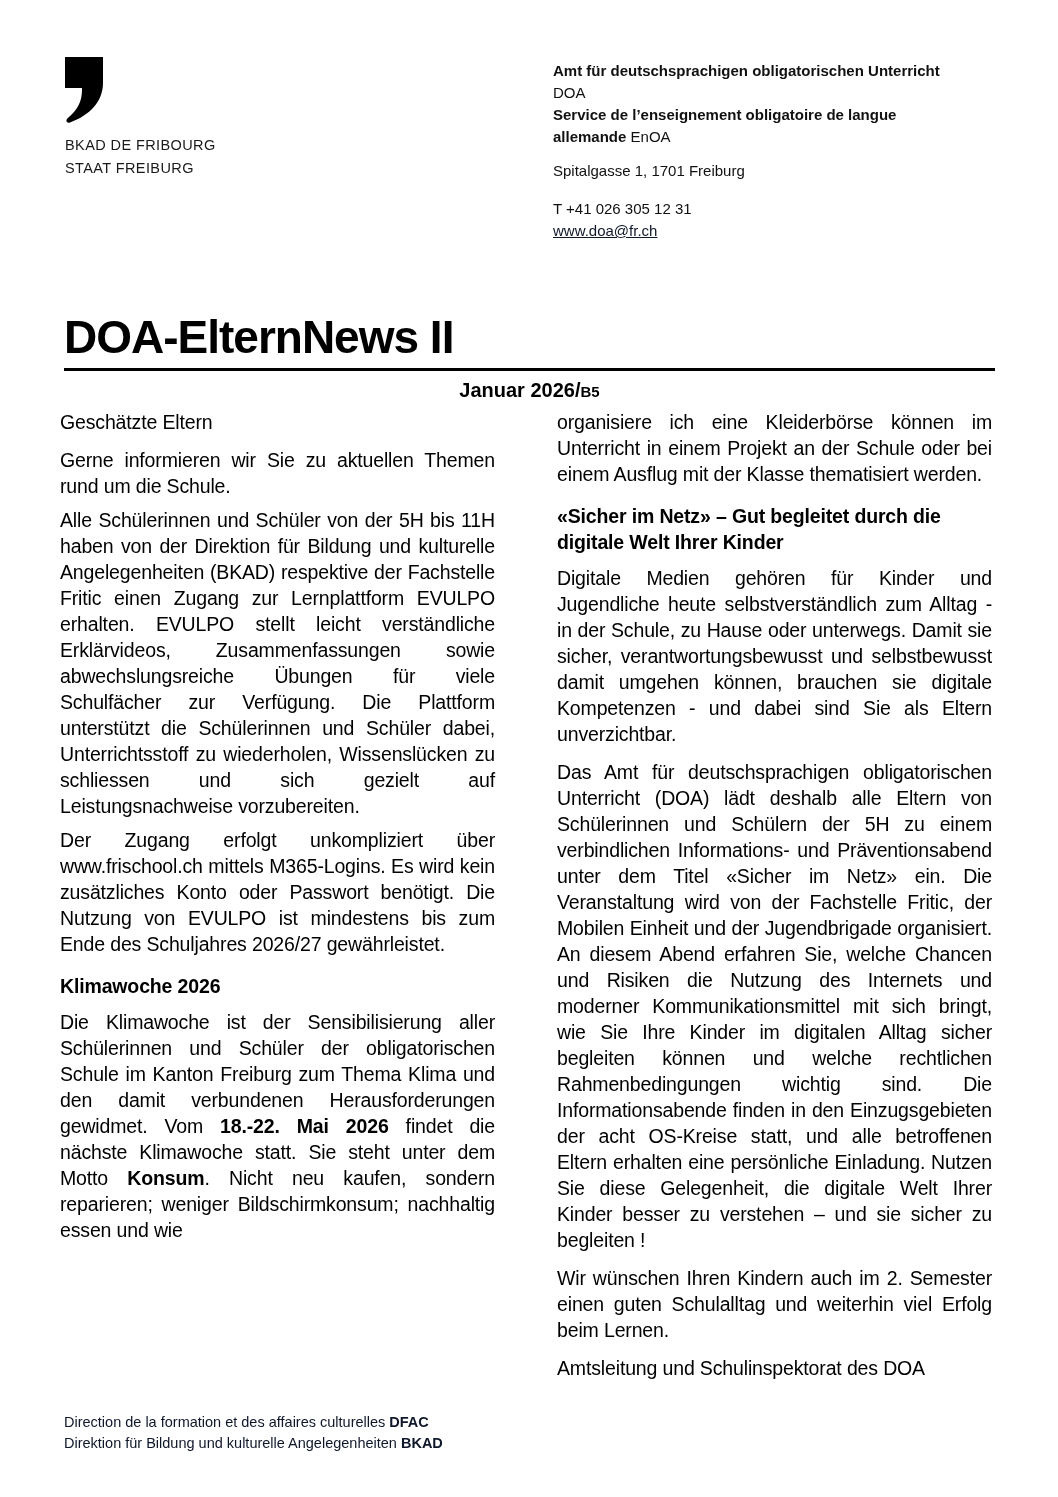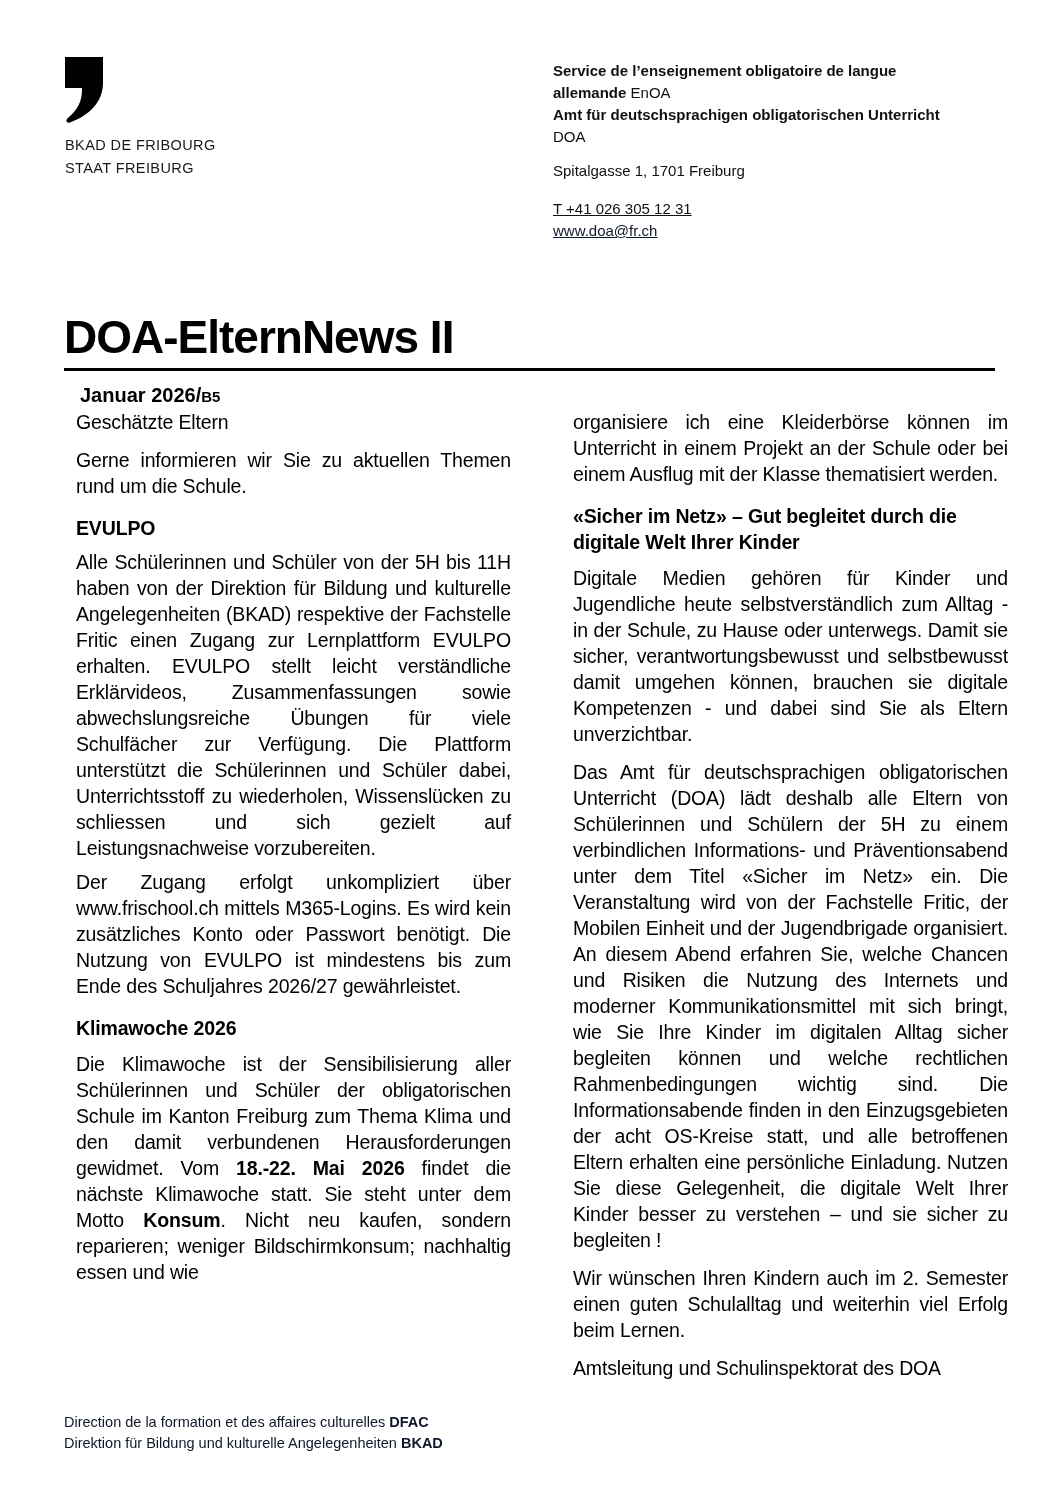--- a/index.html
+++ b/index.html
@@ -15,37 +15,37 @@
   
   .logo-block{position:absolute;left:65px;top:57px;}
   .logo-mark{display:block;width:40px;height:66px;}
   .logo-mark svg{display:block;width:100%;height:100%;}
   .logo-lines{margin-top:11px;font-size:14.5px;line-height:23px;letter-spacing:.4px;color:#1a1a1a;}
   
   .letterhead{position:absolute;left:553px;top:60px;width:392px;font-size:15px;line-height:22px;color:#111;}
   .letterhead .dept{margin:0 0 0 0;}
   .letterhead .dept span.b{font-weight:700;}
   .letterhead .address{margin-top:12px;}
-  .letterhead .phone{margin-top:16px;text-decoration:underline;}
+  .letterhead .phone{margin-top:16px;}
   .letterhead a.maillink{color:#0f172a;text-decoration:underline;cursor:pointer;}
   
   .doc-title{
     position:absolute;left:64px;top:280px;
     font-size:46px;font-weight:700;letter-spacing:-1px;
     line-height:52px;white-space:nowrap;
   }
   .title-rule{position:absolute;left:64px;right:63px;top:368px;height:3px;background:#000;}
   .dateline{
-    position:absolute;left:80px;right:63px;top:377px;
-    text-align:left;font-weight:700;font-size:20px;line-height:36px;
+    position:absolute;left:64px;right:63px;top:377px;
+    text-align:center;font-weight:700;font-size:20px;line-height:26px;
   }
   .dateline .suffix{font-size:15px;}
   
   .columns{
-    position:absolute;left:76px;top:409px;width:932px;
+    position:absolute;left:60px;top:409px;width:932px;
     display:flex;gap:62px;justify-content:flex-end;
   }
   .col{width:435px;font-size:19.5px;line-height:26px;text-align:justify;letter-spacing:-0.15px;}
   .col p{margin:12px 0 0;}
   .col p.first{margin-top:0;}
   .col p.nogap{margin-top:8px;}
   .col h3{font-size:19.5px;line-height:26px;margin:16px 0 0;font-weight:700;text-align:left;}
   .col h3.spaced{margin:16px 0 10px;}
   .col span.b{font-weight:700;}
   
@@ -63,40 +63,39 @@
         <path fill="#000000" d="M0,0 H38 V26 C38,45 24,58.5 5,65.5 C1.5,66.6 0.2,63.2 2.6,61.2 C13,53 17,44 17,32.5 L17,31 H0 Z"></path>
       </svg>
     </span>
     <div class="logo-lines">
       <div>BKAD DE FRIBOURG</div>
       <div>STAAT FREIBURG</div>
     </div>
   </div>
 
   <div class="letterhead">
+    <div class="dept"><span class="b">Amt für deutschsprachigen obligatorischen Unterricht</span><span> DOA</span></div>
     <div class="dept"><span class="b">Service de l’enseignement obligatoire de langue allemande</span><span> EnOA</span></div>
-    <div class="dept"><span class="b">Amt für deutschsprachigen obligatorischen Unterricht</span><span> DOA</span></div>
     <div class="address">Spitalgasse 1, 1701 Freiburg</div>
     <div class="phone">T +41 026 305 12 31</div>
     <div><a class="maillink">www.doa@fr.ch</a></div>
   </div>
 
   <h1 class="doc-title">DOA-ElternNews II</h1>
 
   <div class="title-rule"></div>
   <div class="dateline">
     <span>Januar 2026/</span><span class="suffix">B5</span>
   </div>
 
   <div class="columns">
 
     <div class="col">
       <p class="first">Geschätzte Eltern</p>
       <p>Gerne informieren wir Sie zu aktuellen Themen rund um die Schule.</p>
-      <h3>EVULPO</h3>
       <p class="nogap">Alle Schülerinnen und Schüler von der 5H bis 11H haben von der Direktion für Bildung und kulturelle Angelegenheiten (BKAD) respektive der Fachstelle Fritic einen Zugang zur Lernplattform EVULPO erhalten. EVULPO stellt leicht verständliche Erklärvideos, Zusammenfassungen sowie abwechslungsreiche Übungen für viele Schulfächer zur Verfügung. Die Plattform unterstützt die Schülerinnen und Schüler dabei, Unterrichtsstoff zu wiederholen, Wissenslücken zu schliessen und sich gezielt auf Leistungsnachweise vorzubereiten.</p>
       <p class="nogap">Der Zugang erfolgt unkompliziert über www.frischool.ch mittels M365-Logins. Es wird kein zusätzliches Konto oder Passwort benötigt. Die Nutzung von EVULPO ist mindestens bis zum Ende des Schuljahres 2026/27 gewährleistet.</p>
       <h3 class="spaced">Klimawoche 2026</h3>
       <p class="nogap"><span>Die Klimawoche ist der Sensibilisierung aller Schülerinnen und Schüler der obligatorischen Schule im Kanton Freiburg zum Thema Klima und den damit verbundenen Herausforderungen gewidmet. Vom </span><span class="b">18.-22. Mai 2026</span><span> findet die nächste Klimawoche statt. Sie steht unter dem Motto </span><span class="b">Konsum</span><span>. Nicht neu kaufen, sondern reparieren; weniger Bildschirmkonsum; nachhaltig essen und wie</span></p>
     </div>
 
     <div class="col">
       <p class="first">organisiere ich eine Kleiderbörse können im Unterricht in einem Projekt an der Schule oder bei einem Ausflug mit der Klasse thematisiert werden.</p>
       <h3 class="spaced">«Sicher im Netz» – Gut begleitet durch die digitale Welt Ihrer Kinder</h3>
       <p class="nogap">Digitale Medien gehören für Kinder und Jugendliche heute selbstverständlich zum Alltag - in der Schule, zu Hause oder unterwegs. Damit sie sicher, verantwortungsbewusst und selbstbewusst damit umgehen können, brauchen sie digitale Kompetenzen - und dabei sind Sie als Eltern unverzichtbar.</p>

